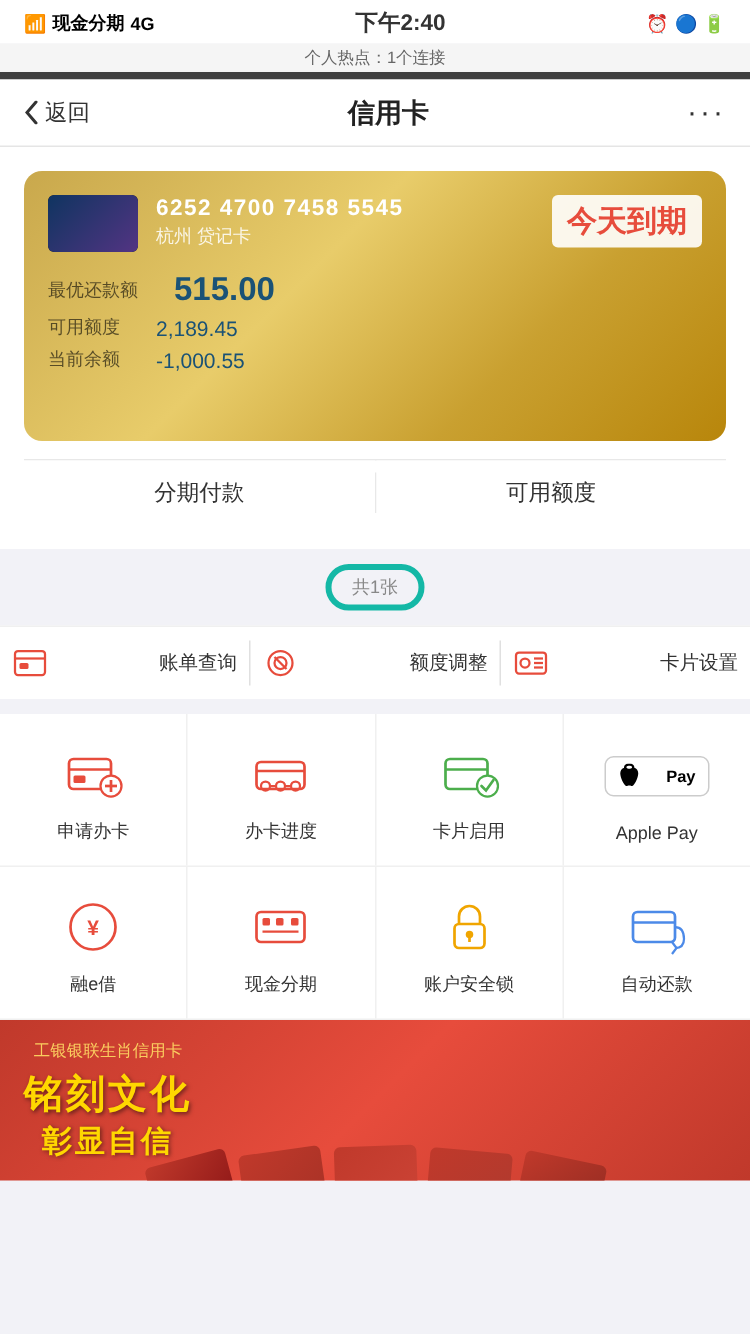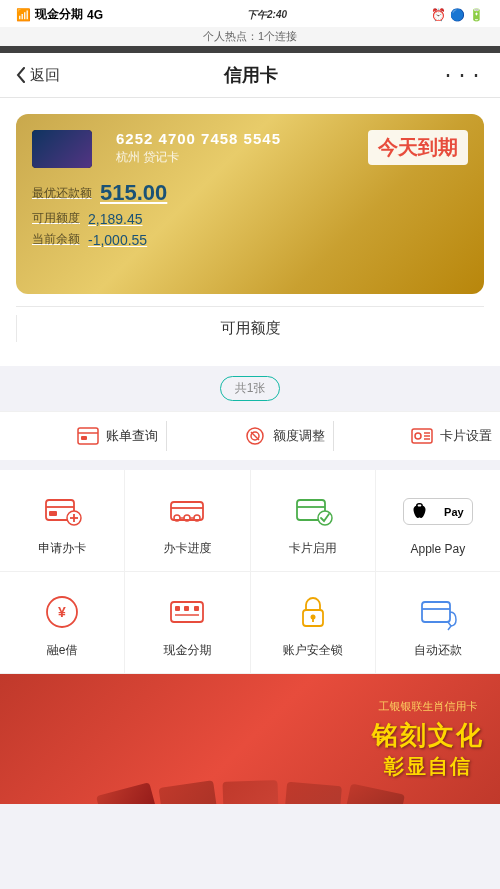--- a/index.html
+++ b/index.html
@@ -10,42 +10,41 @@
     .status-bar {
       background: white;
       display: flex;
       justify-content: space-between;
       align-items: center;
       padding: 6px 16px 4px;
       font-size: 12px;
       font-weight: 600;
     }
     .status-left { display: flex; align-items: center; gap: 4px; }
-    .status-center { text-align: left; font-size: 10px; color: #333; font-style: italic; }
+    .status-center { text-align: left; font-size: 15px; color: #333; }
     .status-right { display: flex; align-items: center; gap: 4px; }
 
     
     .hotspot-bar {
       background: #f5f5f5;
       text-align: center;
       font-size: 11px;
       color: #666;
       padding: 2px 0;
-      border-bottom: 7px solid #404040;
+      border-bottom: 5px solid #404040;
     }
 
     
     .nav-bar {
       background: white;
       display: flex;
       align-items: center;
       justify-content: space-between;
       padding: 10px 16px;
       border-bottom: 1px solid #e5e5e5;
-      font-family: Liberation Mono, monospace;
     }
     .nav-back {
       display: flex;
       align-items: center;
       gap: 4px;
       color: #333;
       font-size: 15px;
       cursor: pointer;
     }
     .nav-title {
@@ -70,21 +69,21 @@
       background: linear-gradient(135deg, #c9a84c 0%, #e8cc6a 40%, #c9a030 70%, #b8860b 100%);
       border-radius: 12px;
       padding: 16px;
       color: white;
       position: relative;
       min-height: 180px;
     }
     .card-top {
       display: flex;
       align-items: flex-start;
-      gap: 24px;
+      gap: 12px;
       margin-bottom: 12px;
     }
     .card-thumbnail {
       width: 60px;
       height: 38px;
       background: linear-gradient(135deg, #1a1a2e, #16213e);
       border-radius: 4px;
       display: flex;
       align-items: center;
       justify-content: center;
@@ -117,23 +116,22 @@
       padding: 4px 10px;
       border-radius: 4px;
       position: absolute;
       top: 16px;
       right: 16px;
     }
     .card-details { margin-top: 4px; }
     .card-detail-row {
       display: flex;
       align-items: center;
-      gap: 8px;
+      gap: 24px;
       margin-bottom: 4px;
-      text-decoration: underline;
     }
     .detail-label {
       font-size: 12px;
       color: rgba(0,0,0,0.6);
       white-space: nowrap;
     }
     .detail-value {
       font-size: 14px;
       color: #1a5276;
       font-weight: 500;
@@ -165,40 +163,40 @@
       margin: 8px 0;
     }
 
     
     .card-count {
       text-align: center;
       padding: 10px;
     }
     .card-count-badge {
       display: inline-block;
-      border: 1px solid #14b8a6;
+      border: 4px solid #14b8a6;
       border-radius: 20px;
       padding: 3px 14px;
       font-size: 12px;
       color: #888;
     }
 
     
     .quick-actions {
       background: white;
       display: flex;
       align-items: center;
       padding: 0;
       border-top: 1px solid #f0f0f0;
     }
     .quick-action {
       flex: 1;
       display: flex;
       align-items: center;
-      justify-content: flex-end;
+      justify-content: space-between;
       gap: 6px;
       padding: 14px 8px;
       cursor: pointer;
       font-size: 13px;
       color: #333;
     }
     .quick-action-divider {
       width: 1px;
       height: 30px;
       background: #e0e0e0;
@@ -261,24 +259,24 @@
       display: flex;
       align-items: center;
       gap: 18px;
       background: white;
       text-align: center;
     }
 
     
     .banner {
       background: linear-gradient(135deg, #c0392b 0%, #e74c3c 50%, #c0392b 100%);
-      height: 130px;
+      height: 107px;
       display: flex;
       flex-direction: column;
-      align-items: flex-end;
+      align-items: flex-start;
       justify-content: center;
       position: relative;
       overflow: hidden;
       padding: 16px;
     }
     .banner-title {
       font-size: 26px;
       font-weight: 900;
       color: #FFD700;
       text-shadow: 1px 1px 3px rgba(0,0,0,0.5);
@@ -364,20 +362,21 @@
         <span class="detail-value">2,189.45</span>
       </div>
       <div class="card-detail-row">
         <span class="detail-label">当前余额</span>
         <span class="detail-value">-1,000.55</span>
       </div>
     </div>
   </div>
 
   <div class="card-actions">
+    <button class="card-action-btn">分期付款</button>
     <div class="card-action-divider"></div>
     <button class="card-action-btn">可用额度</button>
   </div>
 </div>
 
 <div class="card-count">
   <span class="card-count-badge">共1张</span>
 </div>
 
 <div class="quick-actions">

